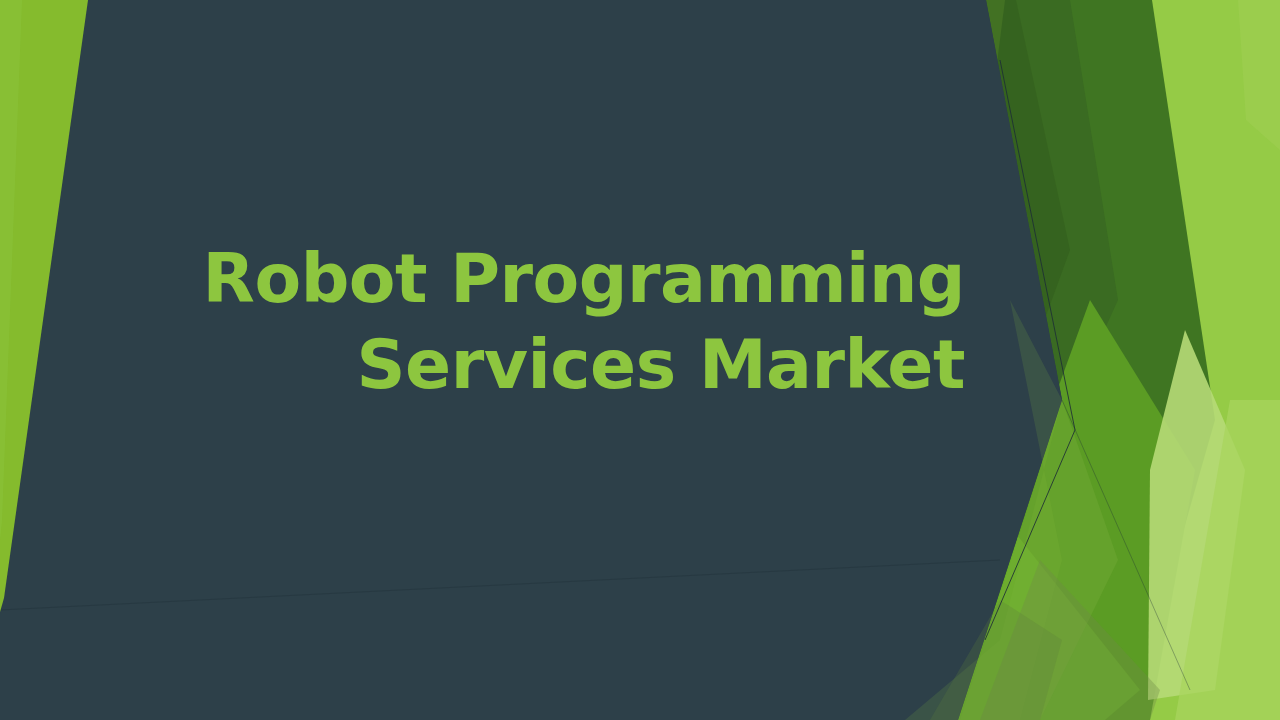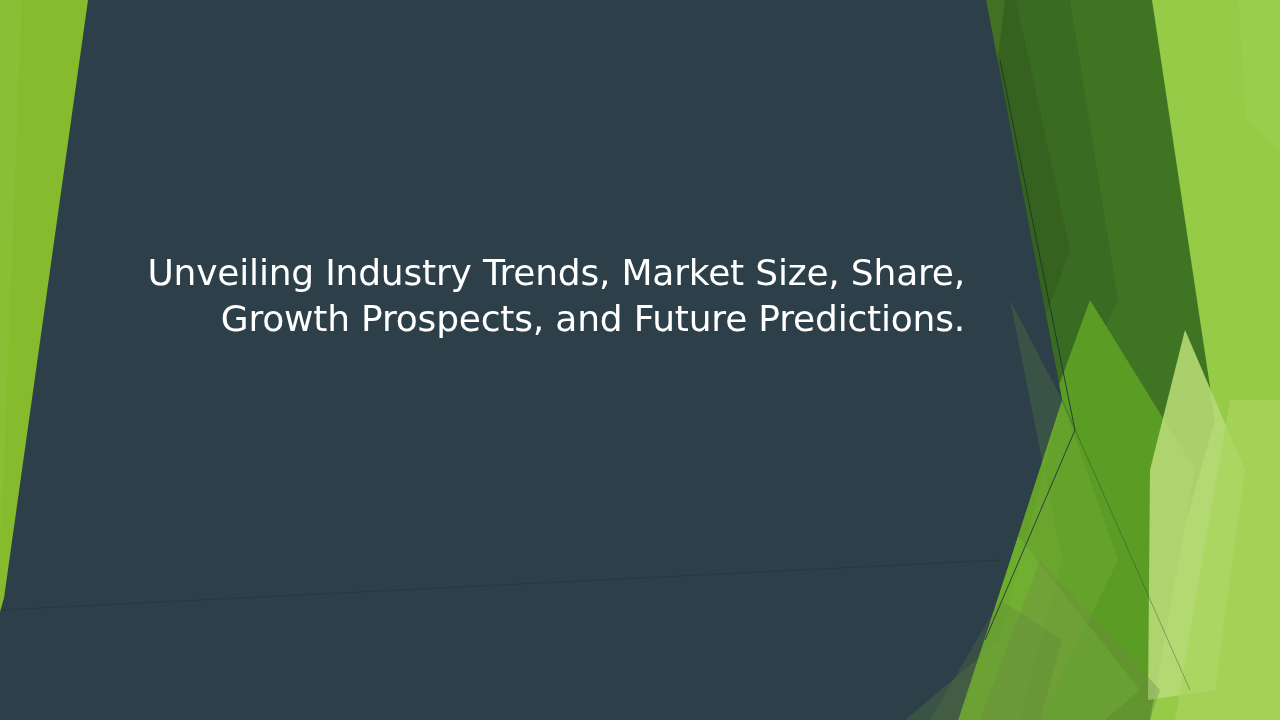--- a/index.html
+++ b/index.html
@@ -111,18 +111,18 @@
     </g>
 
     <g>
       <polygon points="0,0 88,0 4,598 0,612" fill="#85bb2d"></polygon>
       <polygon points="0,0 22,0 2,520 0,540" fill="#8cc63e" opacity="0.45"></polygon>
     </g>
   </svg>
 
   <div id="content">
     <div id="text-block">
-      <p id="subtitle">Unveiling Industry Trends, Market Size, Share,
-Growth Prospects, and Future Predictions.</p>
+      <h1 id="title">Robot Programming
+Services Market</h1>
     </div>
   </div>
 
 </div>
 
 </body></html>

